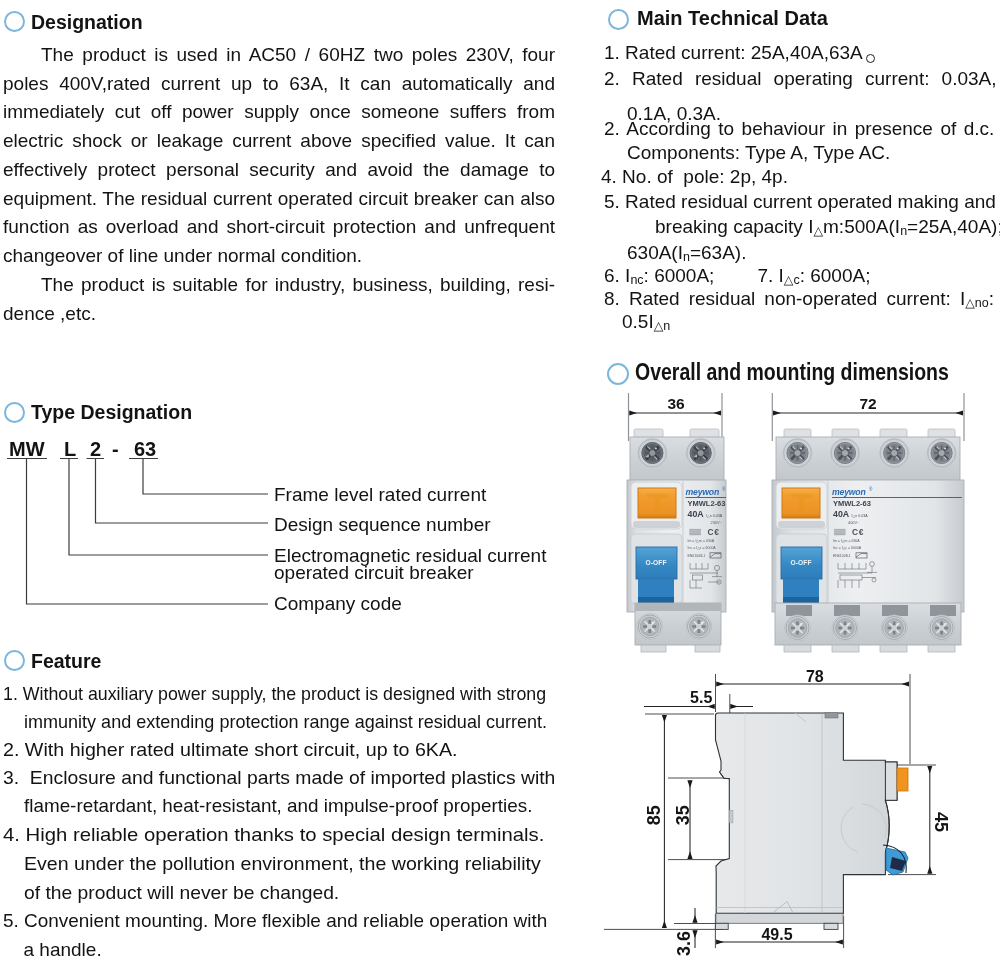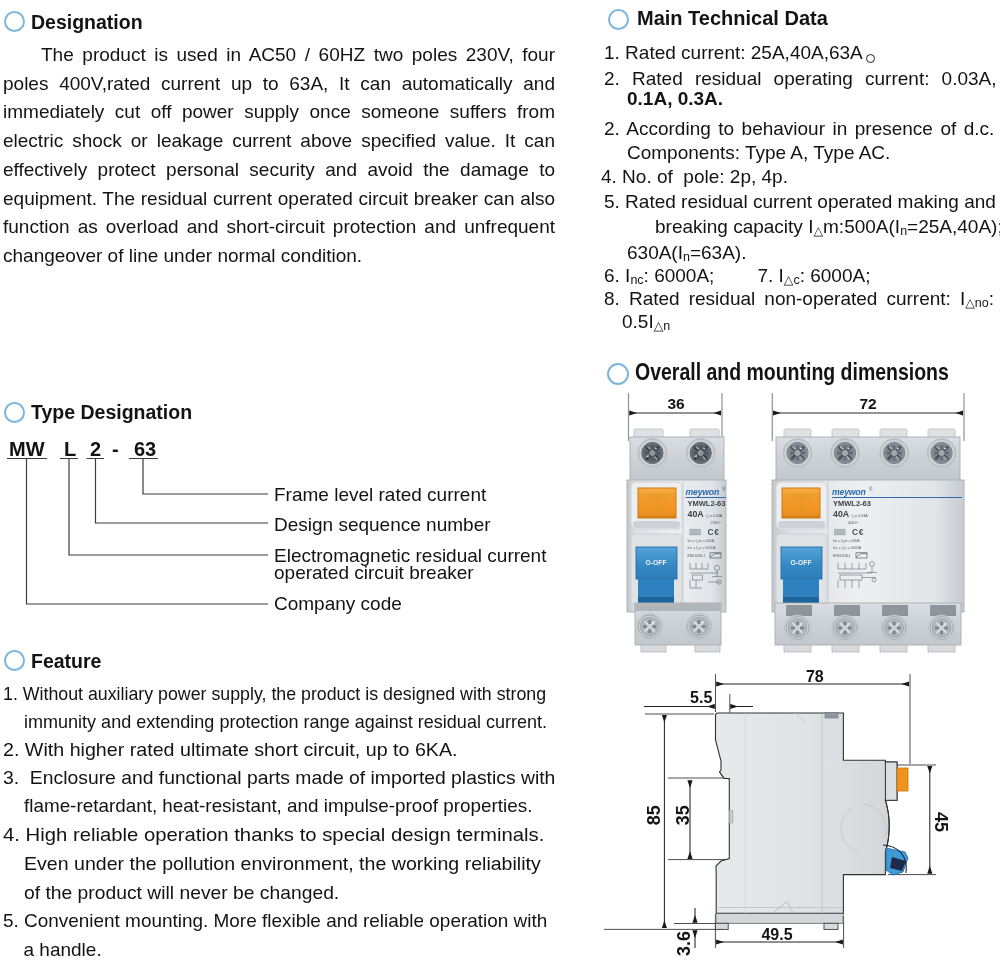--- a/index.html
+++ b/index.html
@@ -13,20 +13,21 @@
   .just{text-align:justify;}
 </style>
 </head>
 <body>
 
 <span class="ring" style="left:4px;top:10.5px;"></span>
 <div class="h1" style="left:31px;top:10.6px;">Designation</div>
 
 <div class="abs just" style="left:3px;top:40.8px;width:552px;font-size:19px;line-height:28.75px;">
 <div style="text-indent:38px;">The product is used in AC50 / 60HZ two poles 230V, four poles 400V,rated current up to 63A, It can automatically and immediately cut off power supply once someone suffers from electric shock or leakage current above specified value. It can effectively protect personal security and avoid the damage to equipment. The residual current operated circuit breaker can also function as overload and short-circuit protection and unfrequent changeover of line under normal condition.</div>
+<div style="text-indent:38px;">The product is suitable for industry, business, building, resi- dence ,etc.</div>
 </div>
 
 <span class="ring" style="left:4px;top:402px;"></span>
 <div class="h1" style="left:31px;top:400.7px;">Type Designation</div>
 
 <div class="abs" style="left:9px;top:438px;font-size:20px;font-weight:bold;white-space:nowrap;">MW</div>
 <div class="abs" style="left:64px;top:438px;font-size:20px;font-weight:bold;">L</div>
 <div class="abs" style="left:90px;top:438px;font-size:20px;font-weight:bold;">2</div>
 <div class="abs" style="left:112px;top:438px;font-size:20px;font-weight:bold;">-</div>
 <div class="abs" style="left:134px;top:438px;font-size:20px;font-weight:bold;">63</div>
@@ -58,21 +59,21 @@
 <div class="ln" style="left:23.5px;top:853.2px;transform:scaleX(1.0301);">Even under the pollution environment, the working reliability</div>
 <div class="ln" style="left:23.5px;top:881.7px;transform:scaleX(1.0151);">of the product will never be changed.</div>
 <div class="ln" style="left:3px;top:909.7px;transform:scaleX(0.9967);">5.&nbsp;Convenient mounting. More flexible and reliable operation with</div>
 <div class="ln" style="left:23.5px;top:938.8px;">a handle.</div>
 
 <span class="ring" style="left:608px;top:9px;"></span>
 <div class="h1" style="left:637px;top:7px;font-size:20px;">Main Technical Data</div>
 
 <div class="ln" style="left:604px;top:41.9px;">1. Rated current: 25A,40A,63A<span style="display:inline-block;width:7px;height:7px;border:1.3px solid #222;border-radius:50%;margin-left:3px;position:relative;top:4px;"></span></div>
 <div class="ln" style="left:604px;top:67.8px;word-spacing:6.9px;">2. Rated residual operating current: 0.03A,</div>
-<div class="ln" style="left:627px;top:88px;font-weight:bold;">0.1A, 0.3A.</div>
+<div class="ln" style="left:627px;top:103px;">0.1A, 0.3A.</div>
 <div class="ln" style="left:604px;top:117.8px;word-spacing:2.2px;">2. According to behaviour in presence of d.c.</div>
 <div class="ln" style="left:627px;top:142.4px;">Components: Type A, Type AC.</div>
 <div class="ln" style="left:573px;top:166.2px;margin-left:28px;">4. No. of&nbsp; pole: 2p, 4p.</div>
 <div class="ln" style="left:604px;top:190.8px;">5. Rated residual current operated making and</div>
 <div class="ln" style="left:627px;top:216.2px;margin-left:28px;">breaking capacity I<sub class="s">△</sub>m:500A(I<sub class="s">n</sub>=25A,40A);</div>
 <div class="ln" style="left:627px;top:241.6px;">630A(I<sub class="s">n</sub>=63A).</div>
 <div class="ln" style="left:604px;top:265.4px;">6. I<sub class="s">nc</sub>: 6000A;<span style="display:inline-block;width:43px;"></span>7. I<sub class="s">△c</sub>: 6000A;</div>
 <div class="ln" style="left:604px;top:287.9px;word-spacing:3.8px;">8. Rated residual non-operated current: I<sub class="s">△no</sub>:</div>
 <div class="ln" style="left:622px;top:310.5px;">0.5I<sub class="s">△n</sub></div>
 

